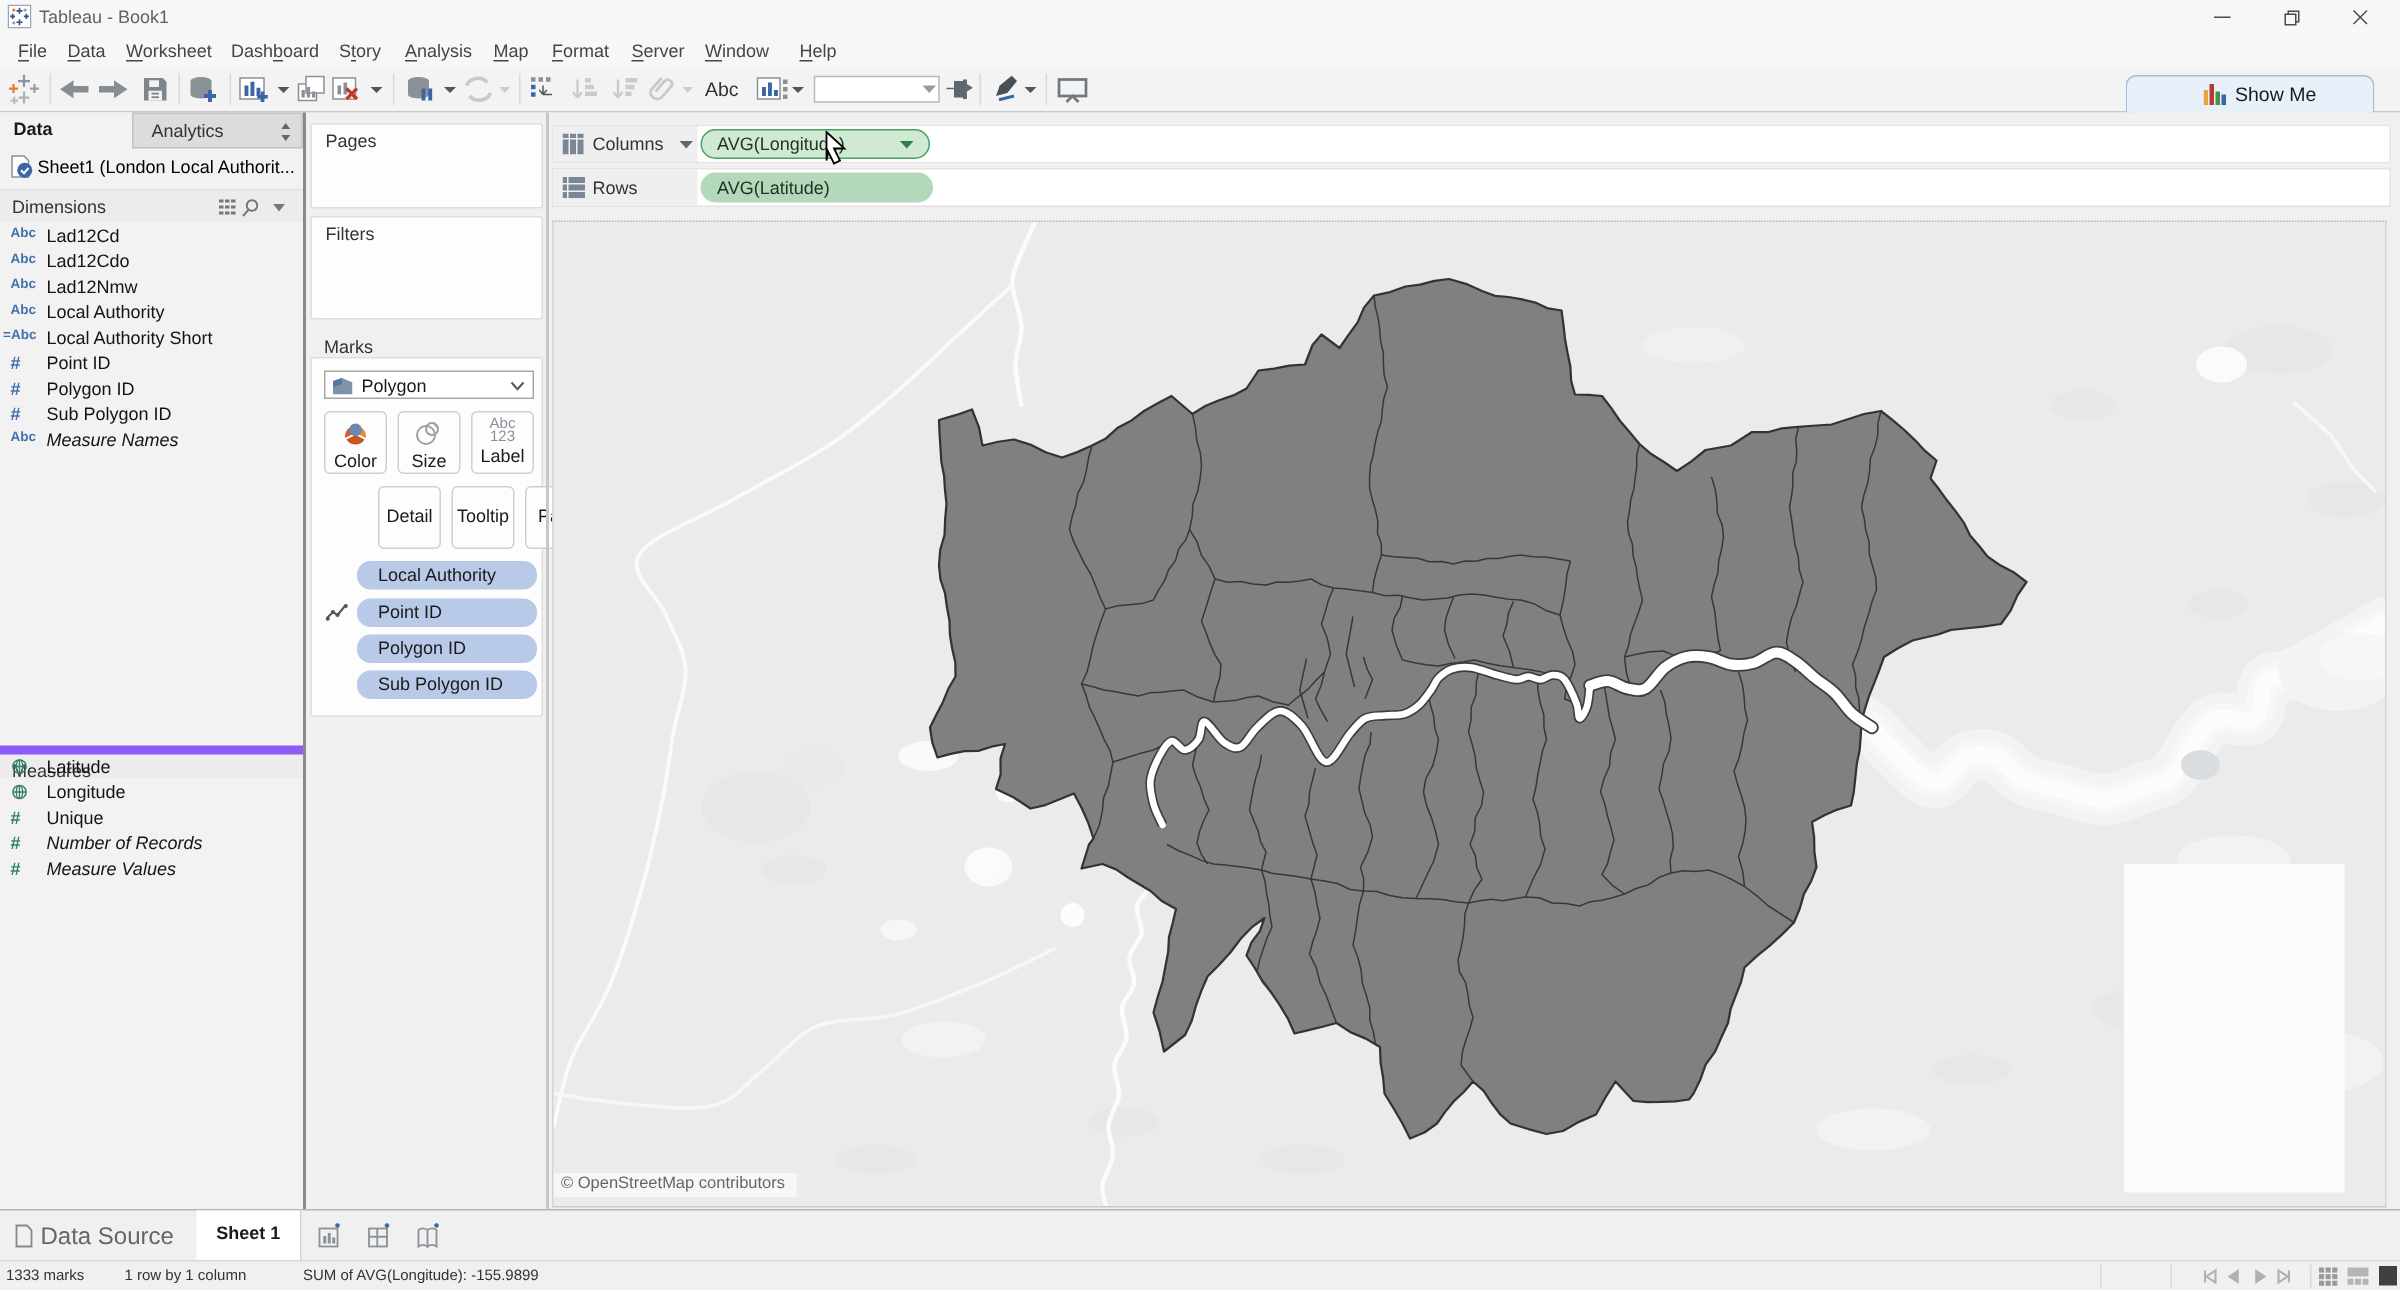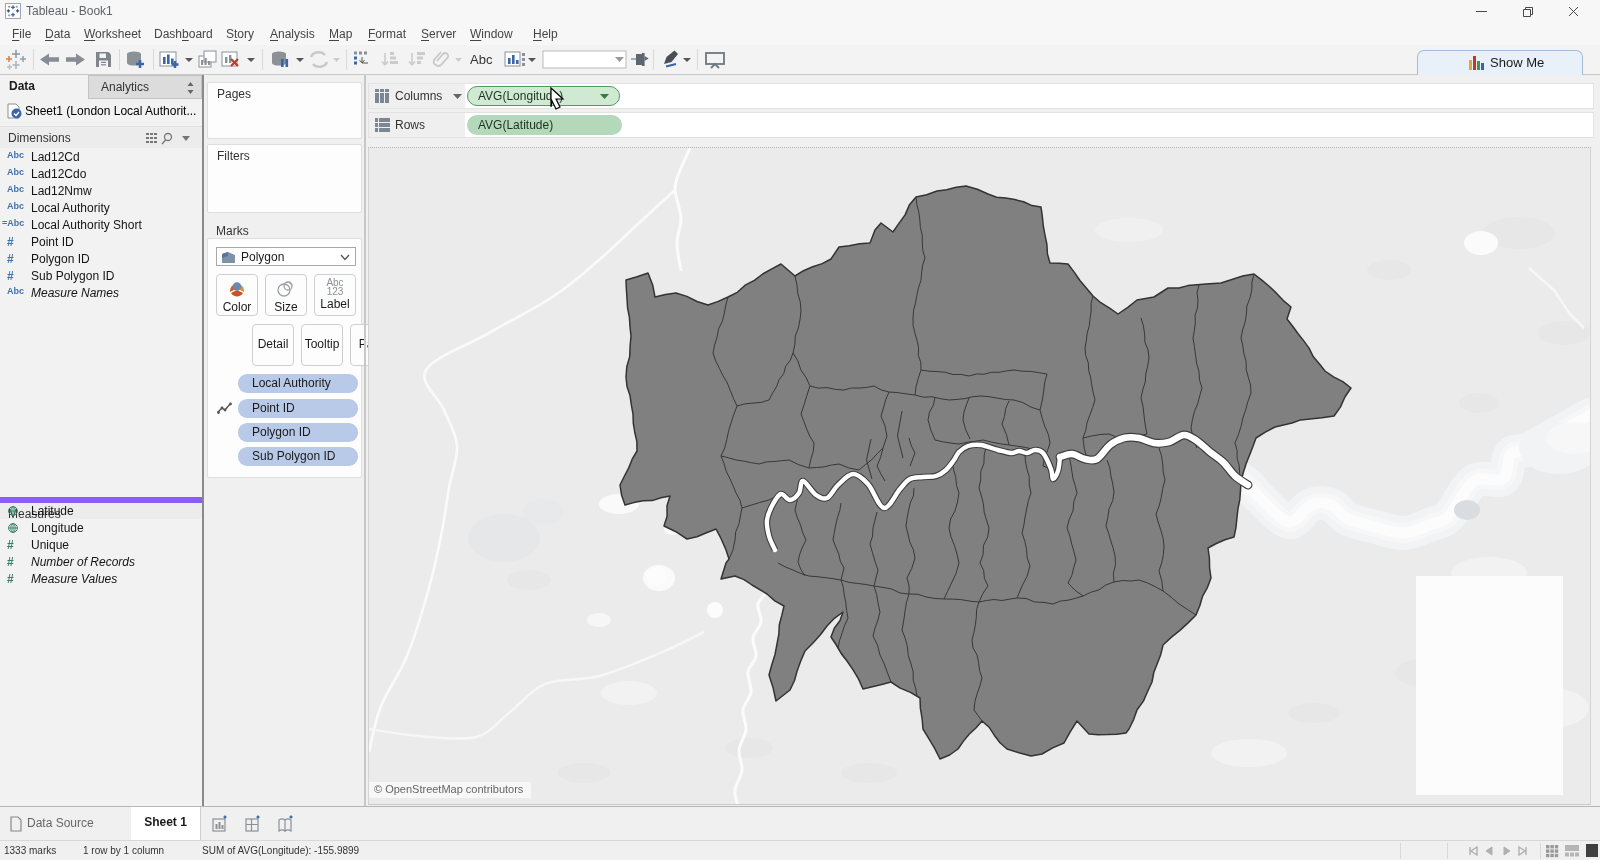--- a/index.html
+++ b/index.html
@@ -564,21 +564,21 @@
       <path d="M691.0,309.0 C693.0,308.5 698.8,305.7 703.0,306.0 C707.2,306.3 711.8,310.2 716.0,311.0 C720.2,311.8 723.8,313.3 728.0,311.0 C732.2,308.7 736.5,300.5 741.0,297.0 C745.5,293.5 750.2,291.2 755.0,290.0 C759.8,288.8 765.0,289.2 770.0,290.0 C775.0,290.8 780.0,294.3 785.0,295.0 C790.0,295.7 795.0,295.3 800.0,294.0 C805.0,292.7 810.3,287.2 815.0,287.0 C819.7,286.8 823.7,290.2 828.0,293.0 C832.3,295.8 836.7,300.5 841.0,304.0 C845.3,307.5 849.8,310.0 854.0,314.0 C858.2,318.0 861.8,324.2 866.0,328.0 C870.2,331.8 876.8,335.5 879.0,337.0 " fill="none" stroke="#ffffff" stroke-width="6.6" stroke-linejoin="round" stroke-linecap="round"></path>
       <rect x="1047" y="428" width="147" height="219" fill="#fcfcfc"></rect>
     </svg>
     <div id="attrib">© OpenStreetMap contributors</div>
   </div>
 
   <div id="sheettabs">
     <svg style="position:absolute;left:9px;top:9px" width="13" height="16" viewBox="0 0 13 16">
         <path d="M2 1h7l3 3v11H2z" fill="none" stroke="#888" stroke-width="1.2"></path>
       </svg>
-    <span style="position:absolute;left:27px;top:9px;color:#666;font-size:12px">Data Source</span>
+    <span style="position:absolute;left:27px;top:9px;color:#666;font-size:16px">Data Source</span>
     <div id="tabS1">
         <div style="margin-top:8px">Sheet 1</div>
       </div>
     <svg style="position:absolute;left:212px;top:8px" width="17" height="17" viewBox="0 0 17 17">
         <rect x="1" y="4" width="12" height="12" fill="none" stroke="#8b9197" stroke-width="1.2"></rect>
         <rect x="3.5" y="9" width="2" height="5" fill="#8b9197"></rect>
         <rect x="6.5" y="7" width="2" height="7" fill="#8b9197"></rect>
         <rect x="9.5" y="10" width="2" height="4" fill="#8b9197"></rect>
         <path d="M13 3.5v-3M11.5 2h3" stroke="#3a66a8" stroke-width="1.6"></path>
       </svg>

